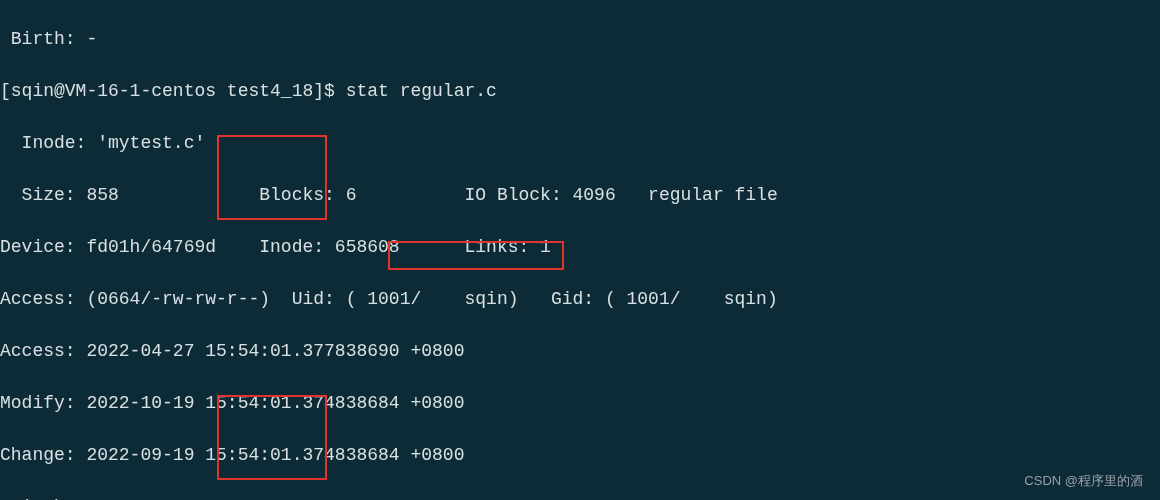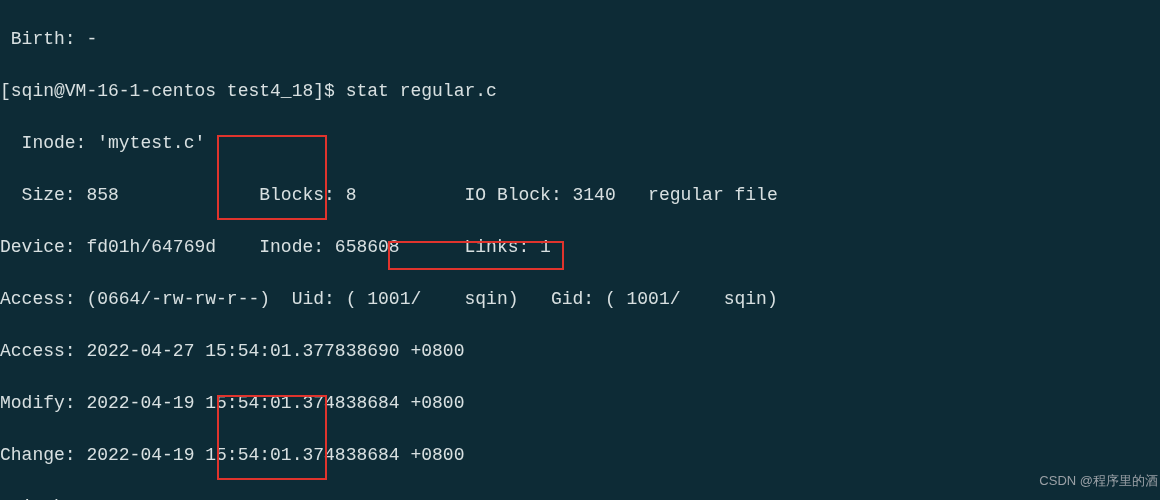--- a/index.html
+++ b/index.html
@@ -27,39 +27,39 @@
     white-space: pre;
   }
   .highlight-box {
     position: absolute;
     border: 2px solid #e0342d;
     pointer-events: none;
   }
   .watermark {
     position: absolute;
     bottom: 6px;
-    right: 2px;
+    right: 17px;
     color: #9aa0a6;
     font-size: 13px;
     font-family: sans-serif;
   }
 </style>
 </head>
 <body>
 
 <div class="terminal">
 <div class="line"> Birth: -</div>
 <div class="line"><span>[sqin@VM-16-1-centos test4_18]$ </span><span>stat regular.c</span></div>
 <div class="line">  Inode: 'mytest.c'</div>
-<div class="line">  Size: 858             Blocks: 8          IO Block: 3140   regular file</div>
+<div class="line">  Size: 858             Blocks: 6          IO Block: 4096   regular file</div>
 <div class="line">Device: fd01h/64769d    Inode: 658608      Links: 1</div>
 <div class="line">Access: (0664/-rw-rw-r--)  Uid: ( 1001/    sqin)   Gid: ( 1001/    sqin)</div>
 <div class="line">Access: 2022-04-27 15:54:01.377838690 +0800</div>
-<div class="line">Modify: 2022-04-19 15:54:01.374838684 +0800</div>
-<div class="line">Change: 2022-04-19 15:54:01.374838684 +0800</div>
+<div class="line">Modify: 2022-10-19 15:54:01.374838684 +0800</div>
+<div class="line">Change: 2022-09-19 15:54:01.374838684 +0800</div>
 <div class="line"> Birth: -</div>
 
 
 
 
 
 
 
 
 

